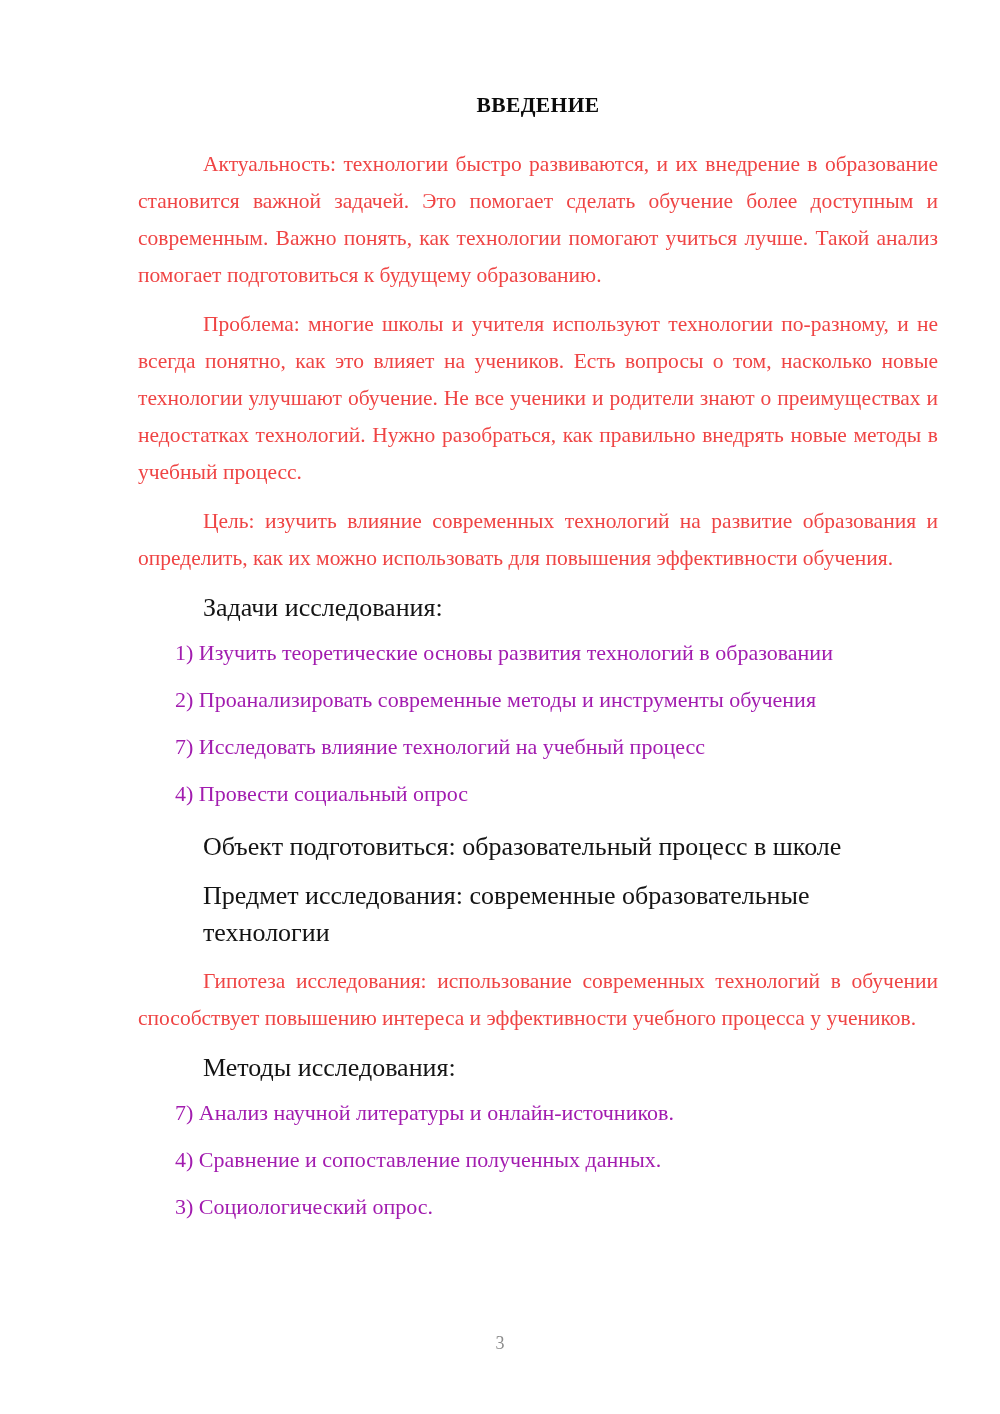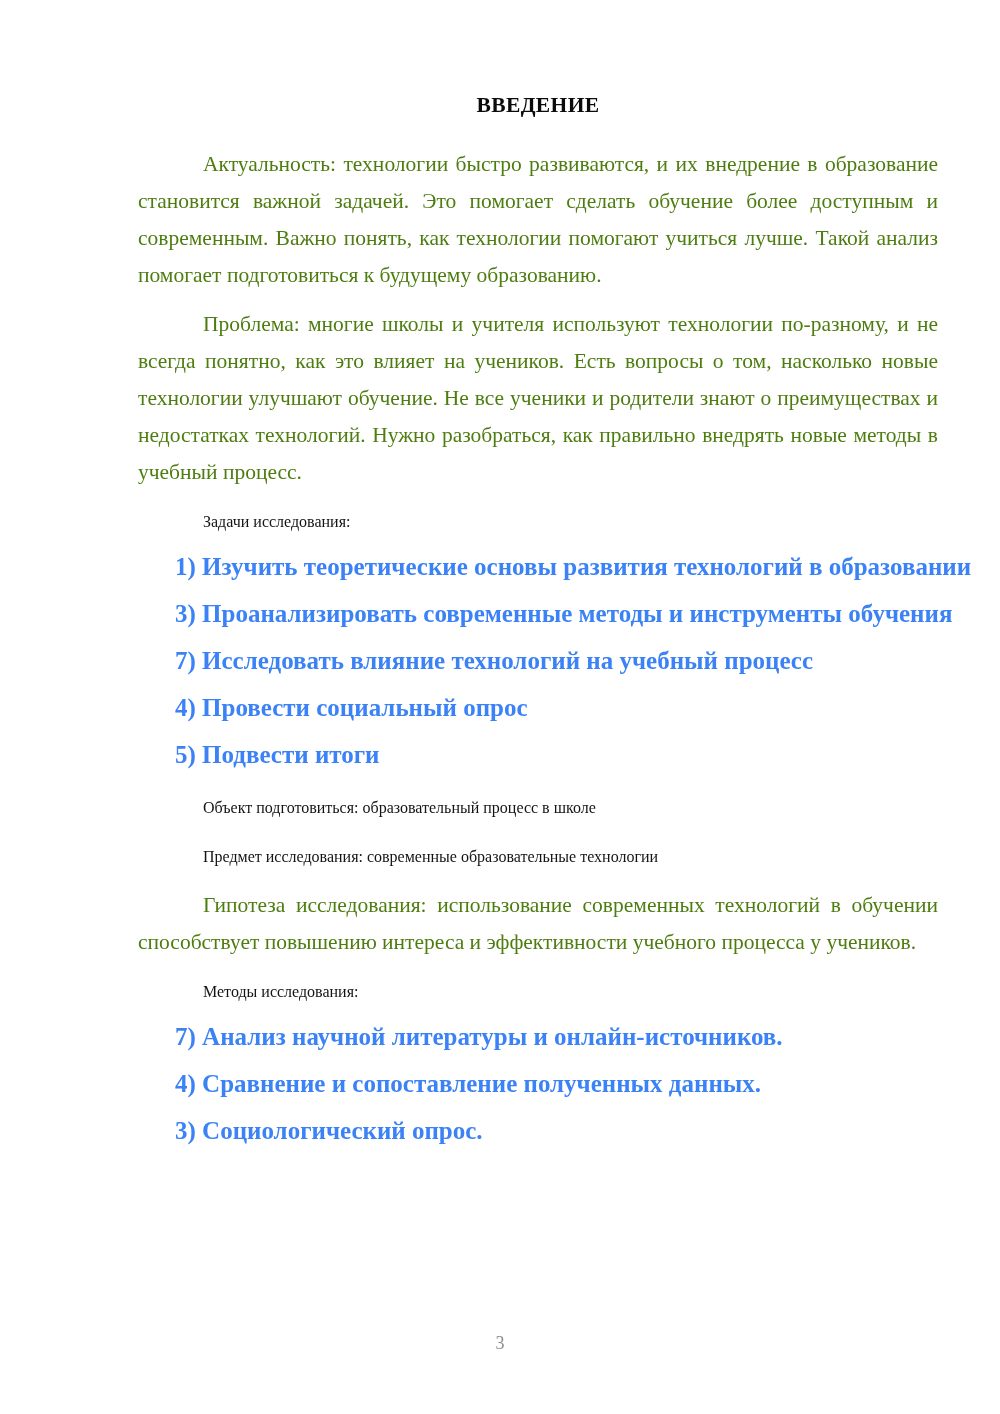--- a/index.html
+++ b/index.html
@@ -34,50 +34,49 @@
     margin: 0 0 26px 0;
     color: #0b0b0b;
   }
   .para {
     font-size: 21.5px;
     line-height: 37px;
     text-align: justify;
     text-justify: inter-word;
     text-indent: 65px;
     margin: 0 0 12px 0;
-    color: #4d7c0f;
+    color: #ef4444;
     hyphens: none;
   }
   
   .stmt {
-    font-size: 16px;
+    font-size: 26px;
     line-height: 37px;
     text-align: left;
     margin: 0 0 12px 0;
     padding-left: 65px;
     color: #141414;
   }
   .stmt-tight {
     margin-bottom: 8px;
   }
   
   .list {
     margin: 0;
     padding: 0;
     list-style: none;
   }
   .list-item {
-    font-size: 25px;
+    font-size: 22px;
     line-height: 37px;
     text-align: left;
     padding-left: 37px;
     margin: 0 0 10px 0;
-    color: #3b82f6;
+    color: #a21caf;
     white-space: nowrap;
-    font-weight: bold;
   }
   .gap-after-list {
     height: 6px;
   }
   .page-number {
     position: absolute;
     left: 0;
     right: 0;
     top: 1332px;
     text-align: center;
@@ -93,29 +92,29 @@
 <div class="page">
 
   <div class="content">
 
     <h1 class="doc-title">ВВЕДЕНИЕ</h1>
 
     <p class="para">Актуальность: технологии быстро развиваются, и их внедрение в образование становится важной задачей. Это помогает сделать обучение более доступным и современным. Важно понять, как технологии помогают учиться лучше. Такой анализ помогает подготовиться к будущему образованию.</p>
 
     <p class="para">Проблема: многие школы и учителя используют технологии по-разному, и не всегда понятно, как это влияет на учеников. Есть вопросы о том, насколько новые технологии улучшают обучение. Не все ученики и родители знают о преимуществах и недостатках технологий. Нужно разобраться, как правильно внедрять новые методы в учебный процесс.</p>
 
+    <p class="para">Цель: изучить влияние современных технологий на развитие образования и определить, как их можно использовать для повышения эффективности обучения.</p>
 
     <p class="stmt stmt-tight">Задачи исследования:</p>
 
     <ul class="list">
       <li class="list-item">1) Изучить теоретические основы развития технологий в образовании</li>
-      <li class="list-item">3) Проанализировать современные методы и инструменты обучения</li>
+      <li class="list-item">2) Проанализировать современные методы и инструменты обучения</li>
       <li class="list-item">7) Исследовать влияние технологий на учебный процесс</li>
       <li class="list-item">4) Провести социальный опрос</li>
-      <li class="list-item">5) Подвести итоги</li>
     </ul>
 
     <div class="gap-after-list"></div>
 
     <p class="stmt">Объект подготовиться: образовательный процесс в школе</p>
 
     <p class="stmt">Предмет исследования: современные образовательные технологии</p>
 
     <p class="para">Гипотеза исследования: использование современных технологий в обучении способствует повышению интереса и эффективности учебного процесса у учеников.</p>
 

